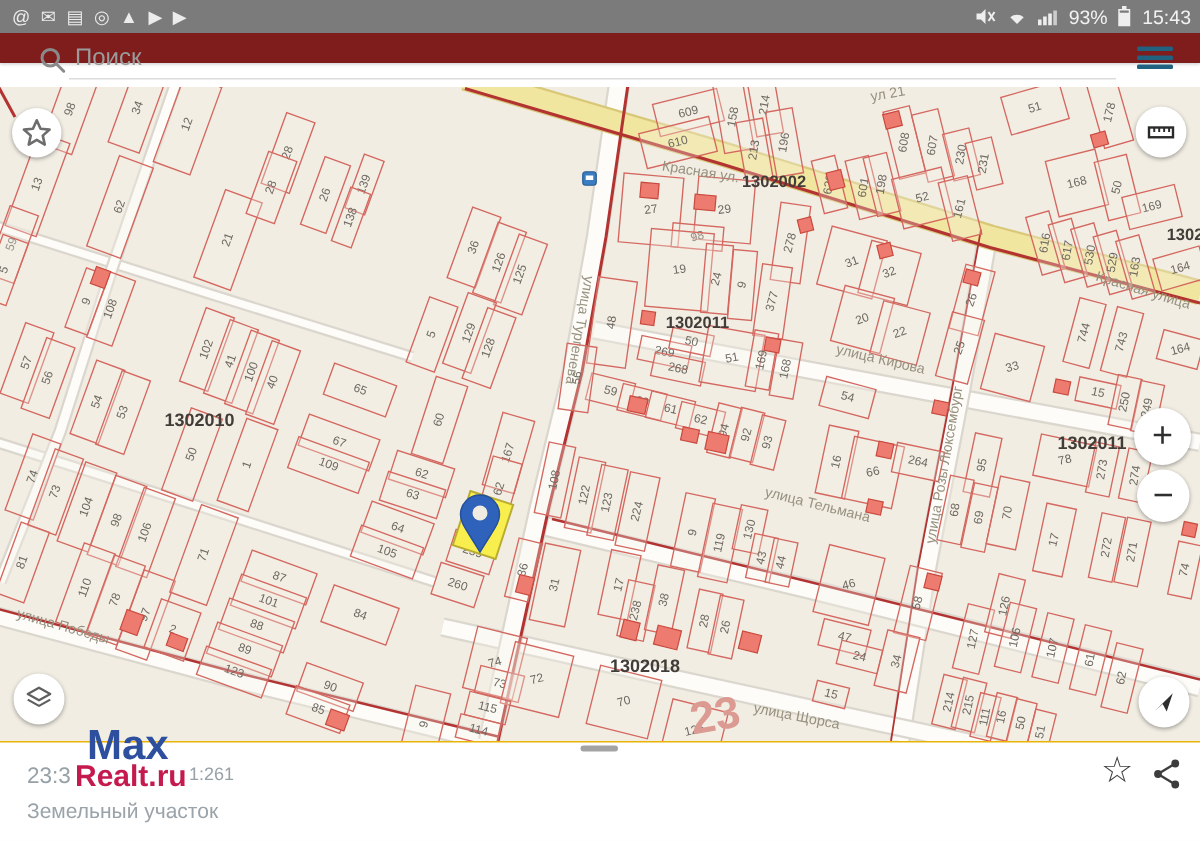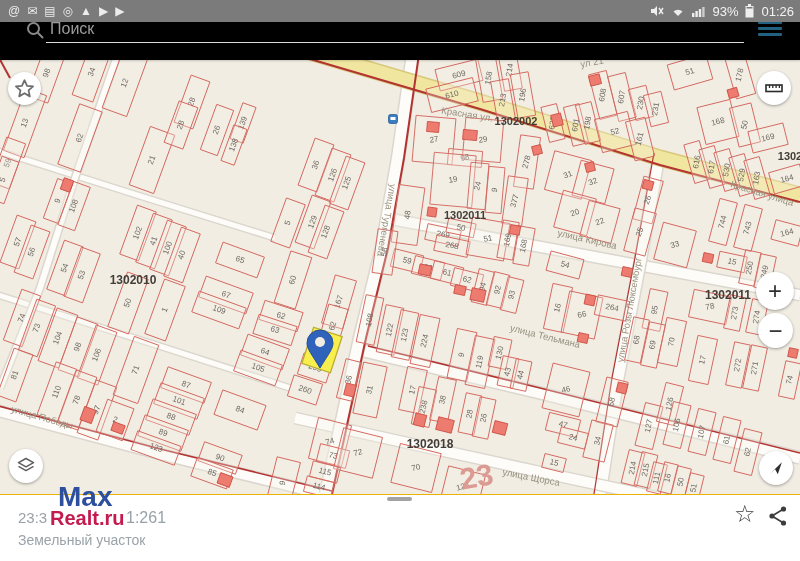--- a/index.html
+++ b/index.html
@@ -6,41 +6,41 @@
   #page{position:relative;width:800px;height:561px;overflow:hidden;background:#fff;}
 
   
   .statusbar{position:absolute;left:0;top:0;width:800px;height:22px;background:#7b7b7b;color:#f2f2f2;
     display:flex;align-items:center;justify-content:space-between;font-size:13px;z-index:40;}
   .statusbar .lefticons{display:flex;gap:7px;padding-left:8px;font-size:12px;color:#ececec;}
   .statusbar .righticons{display:flex;align-items:center;gap:7px;padding-right:6px;}
   .statusbar svg{display:block;}
 
   
-  .searchbar{position:absolute;left:0;top:12px;width:800px;height:48px;background:#000000;z-index:35;
+  .searchbar{position:absolute;left:0;top:22px;width:800px;height:20px;background:#7f1d1d;z-index:35;
     box-shadow:0 1px 2px rgba(0,0,0,0.18);}
   .search-mag{position:absolute;left:26px;top:9px;}
   .search-text{position:absolute;left:50px;top:8px;font-size:16px;color:#9b9b9b;}
   .search-underline{position:absolute;left:46px;top:30px;width:698px;height:1px;background:#dcdcdc;}
   .hamburger{position:absolute;right:18px;top:9px;width:24px;height:18px;cursor:pointer;}
   .hamburger div{height:3px;margin-bottom:3px;border-radius:1px;}
 
   
   .map{position:absolute;left:0;top:58px;width:800px;height:436px;background:#f1ede3;overflow:hidden;}
   .map svg{display:block;}
 
   .circle-btn{position:absolute;background:#fff;border-radius:50%;box-shadow:0 1px 3px rgba(0,0,0,0.35);
     display:flex;align-items:center;justify-content:center;z-index:30;cursor:pointer;}
   .zoomglyph{font-size:24px;color:#2f2f2f;font-weight:400;line-height:1;}
 
   
   .panel{position:absolute;left:0;top:494px;width:800px;height:67px;background:#ffffff;z-index:20;border-top:1px solid #eab308;}
   .handle{position:absolute;left:387px;top:2px;width:25px;height:4px;background:#a3a3a3;border-radius:2px;}
   .cadline{position:absolute;left:18px;top:14px;font-size:15px;color:#97a1a7;}
-  .cad-suffix{position:absolute;left:126px;top:14px;font-size:16px;color:#97a1a7;}
+  .cad-suffix{position:absolute;left:126px;top:14px;font-size:12px;color:#97a1a7;}
   .subtitle{position:absolute;left:18px;top:37px;font-size:14px;color:#9aa3a9;}
   .panel-star{position:absolute;left:734px;top:7px;font-size:24px;color:#3d3d3d;cursor:pointer;line-height:1;}
   .panel-share{position:absolute;left:768px;top:10px;cursor:pointer;}
 
   
   .watermark{position:absolute;left:38px;top:486px;z-index:30;font-weight:bold;line-height:21px;pointer-events:none;}
   .wm1{font-size:28px;margin-left:20px;}
   .wm2{font-size:20px;margin-top:1px;margin-left:12px;}
 </style>
 </head>
@@ -72,21 +72,21 @@
         <rect x="3.4" y="5" width="2.4" height="6" fill="#eeeeee"></rect>
         <rect x="6.8" y="3" width="2.4" height="8" fill="#eeeeee"></rect>
         <rect x="10.2" y="1" width="2.4" height="10" fill="#cccccc"></rect>
       </svg>
       <span>93%</span>
       <svg width="9" height="14" viewBox="0 0 9 14">
         <rect x="3" y="0" width="3" height="2" fill="#eeeeee"></rect>
         <rect x="0.5" y="2" width="8" height="11.5" fill="#eeeeee"></rect>
         <rect x="1.5" y="3" width="6" height="1.5" fill="#7b7b7b"></rect>
       </svg>
-      <span>01:26</span>
+      <span>15:43</span>
     </div>
   </div>
 
   <div class="searchbar">
     <svg class="search-mag" width="18" height="18" viewBox="0 0 18 18">
       <circle cx="7.5" cy="7.5" r="5.5" fill="none" stroke="#8a8a8a" stroke-width="2"></circle>
       <line x1="11.8" y1="11.8" x2="16.5" y2="16.5" stroke="#8a8a8a" stroke-width="2" stroke-linecap="round"></line>
     </svg>
     <div class="search-text">Поиск</div>
     <div class="search-underline"></div>

